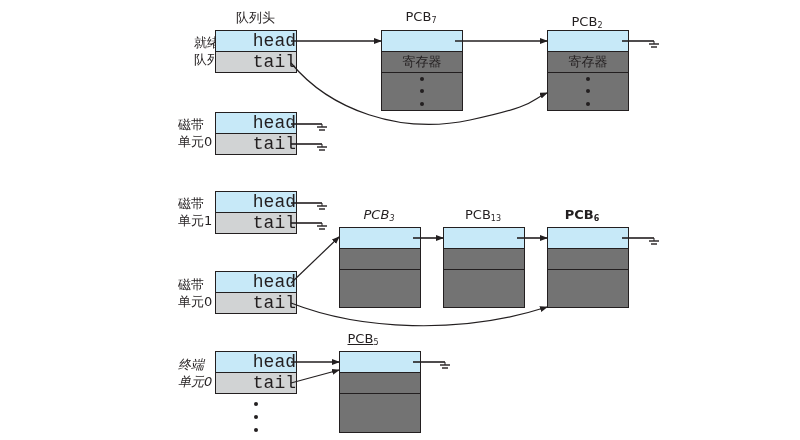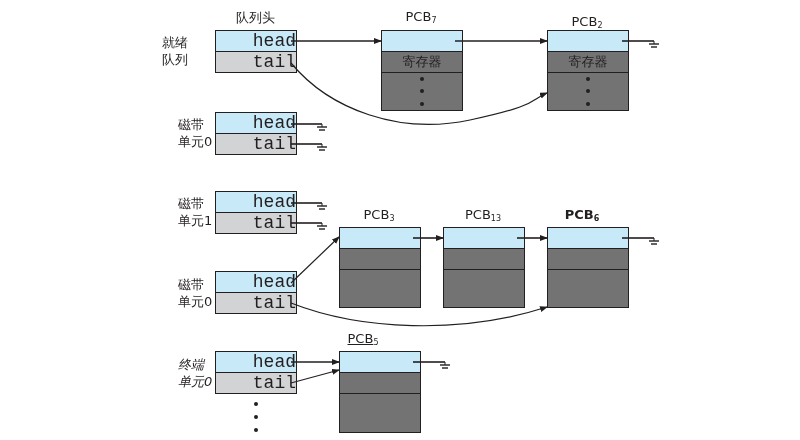--- a/index.html
+++ b/index.html
@@ -18,21 +18,21 @@
   .pcb-title { position:absolute; width:80px; text-align:center; font-size:13px; line-height:16px; }
   .pcb-title sub { font-size:8px; vertical-align:-2px; }
   .dot { position:absolute; width:4px; height:4px; border-radius:50%; background:#231f20; }
   svg.wires { position:absolute; left:0; top:0; }
 </style>
 </head>
 <body>
 
 <div class="abs lbl" style="left:236px; top:9px;">队列头</div>
 
-<div class="abs lbl" style="left:162px; top:34px;text-align:center;">
+<div class="abs lbl" style="left:194px; top:34px;text-align:center;">
   <div>就绪</div>
   <div>队列</div>
 </div>
 <div class="abs lbl" style="left:178px; top:116px;">
   <div>磁带</div>
   <div>单元0</div>
 </div>
 <div class="abs lbl" style="left:178px; top:195px;">
   <div>磁带</div>
   <div>单元1</div>
@@ -66,21 +66,21 @@
   <div class="qrow head">head</div>
   <div class="qrow tail">tail</div>
 </div>
 
 <div class="dot" style="left:254px; top:402px;"></div>
 <div class="dot" style="left:254px; top:415px;"></div>
 <div class="dot" style="left:254px; top:428px;"></div>
 
 <div class="pcb-title" style="left:381px; top:9px;"><span>PCB</span><sub>7</sub></div>
 <div class="pcb-title" style="left:547px; top:14px;"><span>PCB</span><sub>2</sub></div>
-<div class="pcb-title" style="left:339px; top:207px;"><span>PCB</span><sub>3</sub></div>
+<div class="pcb-title" style="left:339px; top:207px;font-style:italic;"><span>PCB</span><sub>3</sub></div>
 <div class="pcb-title" style="left:443px; top:207px;"><span>PCB</span><sub>13</sub></div>
 <div class="pcb-title" style="left:542px; top:207px;font-weight:bold;"><span>PCB</span><sub>6</sub></div>
 <div class="pcb-title" style="left:323px; top:331px;text-decoration:underline;"><span>PCB</span><sub>5</sub></div>
 
 <div class="pcb" style="left:381px; top:30px;">
   <div class="r1"></div>
   <div class="r2">寄存器</div>
   <div class="r3" style="height:37px;">
     <div class="dot" style="left:38px; top:4px;"></div>
     <div class="dot" style="left:38px; top:16px;"></div>

